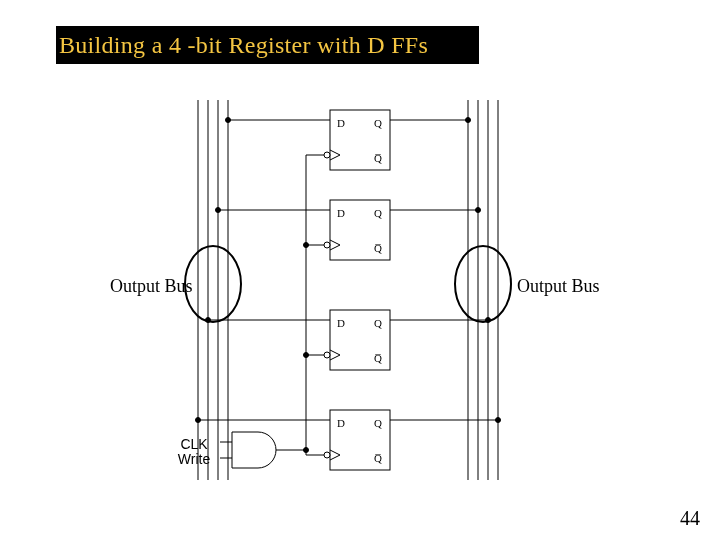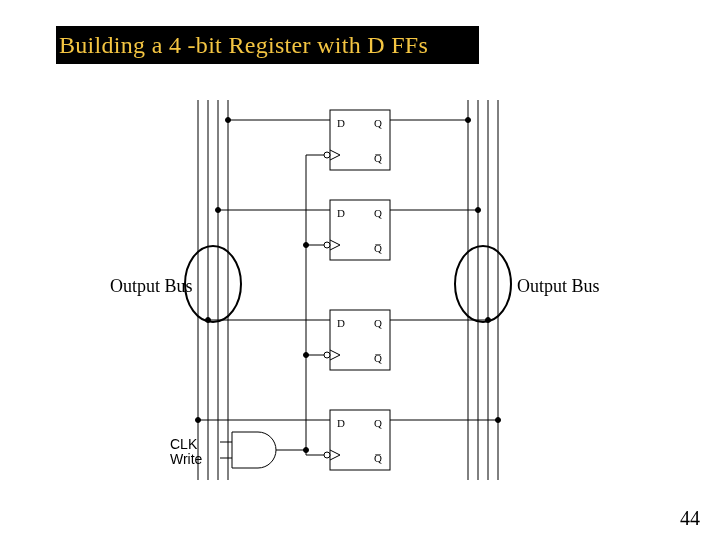--- a/index.html
+++ b/index.html
@@ -28,21 +28,21 @@
     position: absolute;
     font-size: 18px;
     color: #000000;
     font-family: "Times New Roman", Times, serif;
   }
   .small-label {
     position: absolute;
     font-size: 14px;
     color: #000000;
     font-family: Arial, Helvetica, sans-serif;
-    text-align: left;
+    text-align: center;
   }
   .pagenum {
     position: absolute;
     right: 20px;
     bottom: 10px;
     font-size: 20px;
     color: #000;
     font-family: "Times New Roman", Times, serif;
   }
   svg { position: absolute; left: 0; top: 0; }

